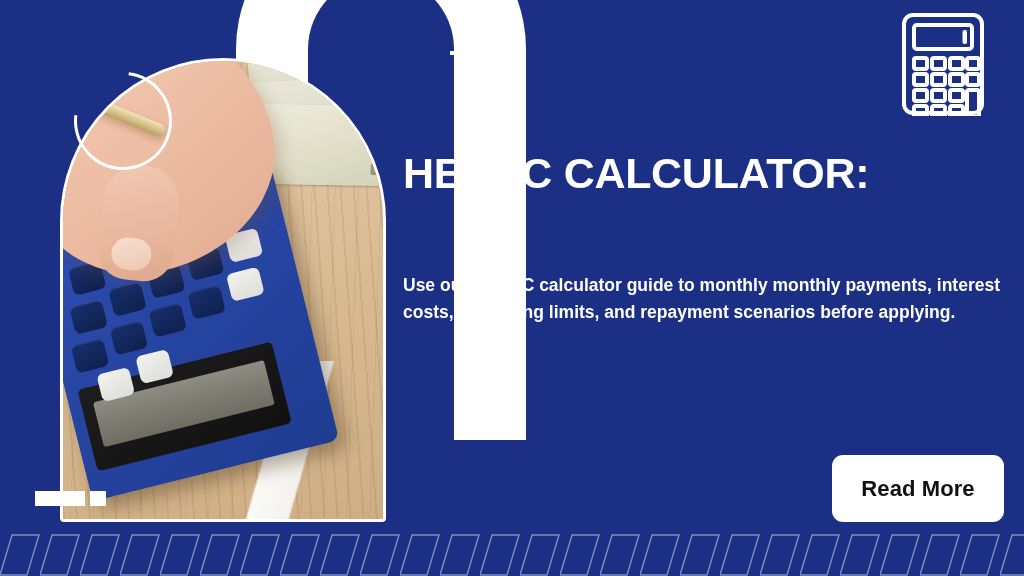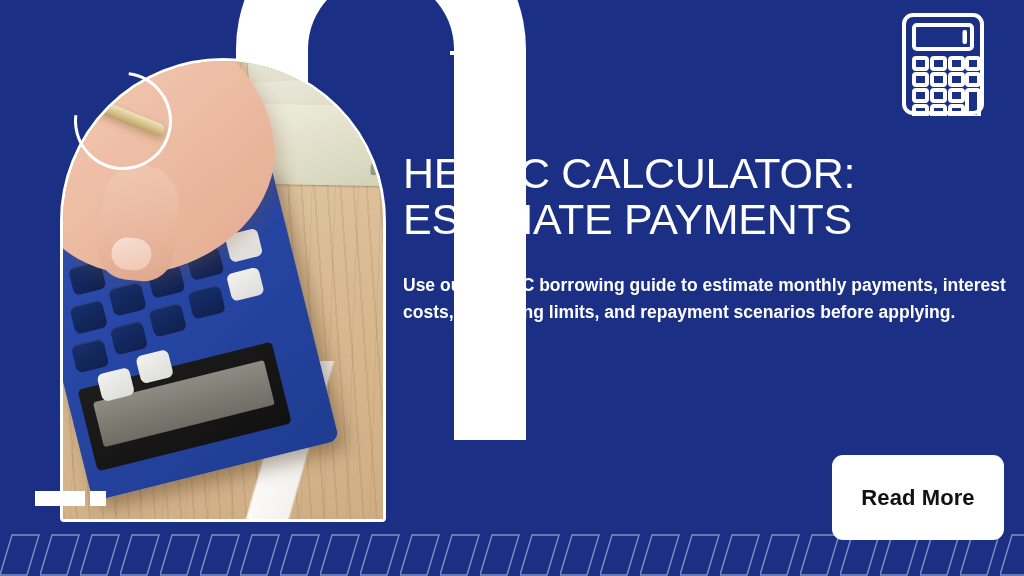--- a/index.html
+++ b/index.html
@@ -120,30 +120,30 @@
   
   .rect-big{position:absolute;left:35px;top:491px;width:50px;height:15px;background:#fff;}
   .rect-small{position:absolute;left:90px;top:491px;width:16px;height:15px;background:#fff;}
 
   
   .calc-icon{position:absolute;left:901px;top:12px;width:84px;height:104px;}
 
   
   .content{position:absolute;left:403px;top:150px;width:605px;}
   .headline{
-    margin:0;color:#ffffff;font-weight:400;
+    margin:0;color:#ffffff;font-weight:700;
     font-size:43px;line-height:1.07;letter-spacing:-.3px;
     text-transform:uppercase;font-stretch:condensed;
   }
   .subtext{
     margin:30px 0 0 0;color:#ffffff;font-weight:700;
     font-size:17.5px;line-height:1.55;
   }
   .cta{
-    position:absolute;left:832px;top:455px;width:172px;height:85px;
+    position:absolute;left:832px;top:455px;width:172px;height:67px;
     background:#ffffff;border:none;border-radius:11px;
     color:#111111;font-family:"Liberation Sans",sans-serif;
     font-weight:700;font-size:22px;letter-spacing:.1px;cursor:pointer;
   }
 
   
   .stripes{
     position:absolute;left:0;bottom:0;width:1024px;height:42px;overflow:hidden;
   }
 </style>
@@ -224,23 +224,23 @@
       <rect x="66" y="78" width="12" height="27" rx="2"></rect>
       <rect x="13" y="94" width="13" height="11" rx="2"></rect>
       <rect x="31" y="94" width="13" height="11" rx="2"></rect>
       <rect x="49" y="94" width="13" height="11" rx="2"></rect>
     </svg>
   </div>
 
   <div class="content">
     <h1 class="headline">
       <span>HELOC CALCULATOR:</span><br>
-      <span>ESTIMATE PAYMENTS</span><br>
+      <br>
     </h1>
-    <p class="subtext">Use our HELOC borrowing guide to estimate monthly payments, interest costs, borrowing limits, and repayment scenarios before applying.</p>
+    <p class="subtext">Use our HELOC calculator guide to monthly monthly payments, interest costs, borrowing limits, and repayment scenarios before applying.</p>
   </div>
 
   <button class="cta">Read More</button>
 
   <div class="stripes">
     <svg width="1024" height="42" viewBox="0 0 1024 42" fill="none">
       <defs>
         <pattern id="stripe" x="0" y="0" width="40" height="42" patternUnits="userSpaceOnUse">
           <path d="M 12 1 L 39 1 L 27 41 L 0 41 Z" fill="none" stroke="#ffffff" stroke-opacity="0.45" stroke-width="1.4"></path>
         </pattern>

